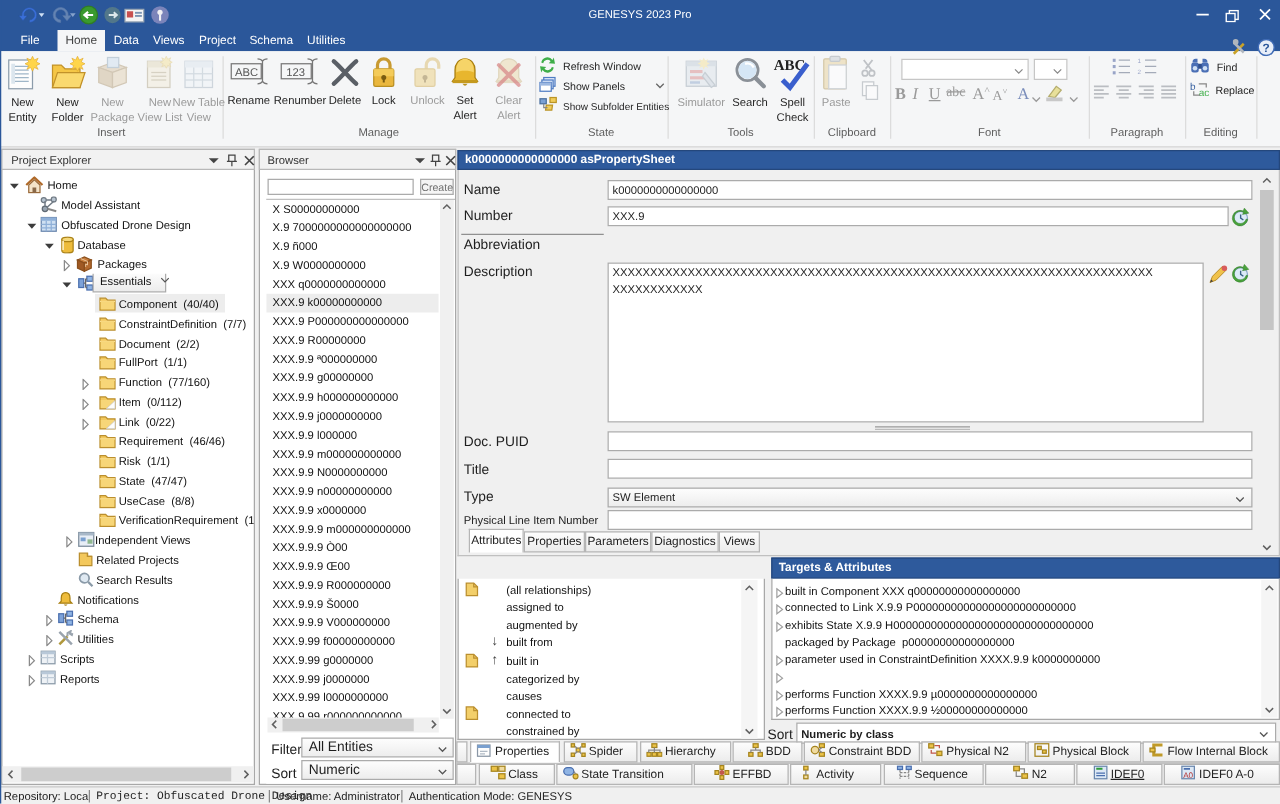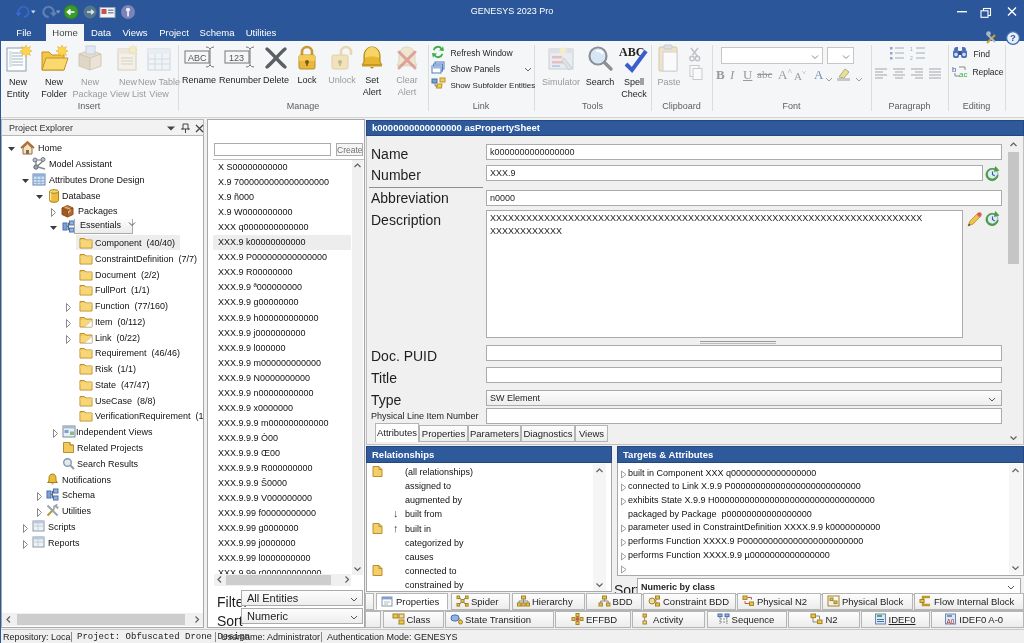--- a/index.html
+++ b/index.html
@@ -20,21 +20,21 @@
 .rbtn { position:absolute; top:3px; text-align:center; font-size:9px; color:#252525; }
 .rbtn .lbl { margin-top:1px; line-height:11.5px; }
 .rbtn.dis { color:#9a9a9a; }
 .smallrow { position:absolute; font-size:8.5px; color:#252525; height:16px; line-height:16px; }
 
 #content { position:absolute; left:0; top:119px; width:1024px; height:510px; background:#f0f0f0; }
 .panel-hdr { position:absolute; height:17px; background:#f2f2f2; border:1px solid #b8b8b8; font-size:9px; color:#333; line-height:16px; }
 .blue-hdr { position:absolute; height:15px; background:#2e5a9c; border:1px solid #24477c; color:#fff; font-weight:bold; font-size:9.5px; line-height:14px; padding-left:5px; }
 .treerow { position:absolute; height:16px; line-height:16px; font-size:9px; color:#111; white-space:nowrap; }
 .fld { position:absolute; background:#fff; border:1px solid #ababab; font-size:9px; line-height:13px; padding:1px 0 0 3px; white-space:nowrap; overflow:hidden; }
-.flbl { position:absolute; font-size:14px; color:#1e1e1e; }
+.flbl { position:absolute; font-size:11px; color:#1e1e1e; }
 
 .sb { position:absolute; background:#f0f0f0; }
 .sb .thumb { position:absolute; background:#cdcdcd; }
 .sbarrow { position:absolute; width:9px; height:9px; }
 
 .vtab { position:absolute; height:17px; background:linear-gradient(#fdfdfd,#ececec); border:1px solid #b5b5b5; font-size:9.5px; color:#222; line-height:16px; text-align:left; white-space:nowrap; }
 .vtab.active { background:#fff; border-bottom:1px solid #fff; }
 #statusbar { position:absolute; left:0; top:629px; width:1024px; height:14px; background:#f0f0f0; border-top:1px solid #c8c8c8; font-size:9px; color:#222; }
 .ssep { position:absolute; top:2px; width:1px; height:10px; background:#8a8a8a; }
 #lborder{position:absolute;left:0;top:0;width:1px;height:643px;background:#2b579a;z-index:50;}
@@ -92,21 +92,21 @@
   <div class="gsep" style="left:178px;"></div>
   <div class="gsep" style="left:428px;"></div>
   <div class="gsep" style="left:534px;"></div>
   <div class="gsep" style="left:651px;"></div>
   <div class="gsep" style="left:712px;"></div>
   <div class="gsep" style="left:871px;"></div>
   <div class="gsep" style="left:948px;"></div>
   <div class="gsep" style="left:1005px;"></div>
   <div class="glabel" style="left:0;width:178px;">Insert</div>
   <div class="glabel" style="left:178px;width:250px;">Manage</div>
-  <div class="glabel" style="left:428px;width:106px;">Link</div>
+  <div class="glabel" style="left:428px;width:106px;">State</div>
   <div class="glabel" style="left:534px;width:117px;">Tools</div>
   <div class="glabel" style="left:651px;width:61px;">Clipboard</div>
   <div class="glabel" style="left:712px;width:159px;">Font</div>
   <div class="glabel" style="left:871px;width:77px;">Paragraph</div>
   <div class="glabel" style="left:948px;width:57px;">Editing</div>
 
   <div class="rbtn" style="left:1px;width:34px;">
     <svg width="30" height="30" viewBox="0 0 30 30">
         <rect x="4" y="4" width="19" height="23" fill="#fdfdfd" stroke="#8c9cab"></rect>
         <g stroke="#9fb6c8">
@@ -438,21 +438,21 @@
         <div class="" style="position: absolute; left: 31px; top: 1px;"><svg width="14" height="13" viewBox="0 0 14 13">
             <rect x="1" y="1" width="12" height="11" fill="#cfe0f2" stroke="#6a87ad"></rect>
             <rect x="1" y="1" width="12" height="2.6" fill="#8fb0d8"></rect>
             <g stroke="#8fb0d8">
               <line x1="1" y1="6.5" x2="13" y2="6.5"></line>
               <line x1="1" y1="9.3" x2="13" y2="9.3"></line>
               <line x1="5" y1="3.6" x2="5" y2="12"></line>
               <line x1="9" y1="3.6" x2="9" y2="12"></line>
             </g>
           </svg></div>
-        <div class="" style="position: absolute; left: 48px; top: 0px; white-space: nowrap;">Attributes Drone Design</div>
+        <div class="" style="position: absolute; left: 48px; top: 0px; white-space: nowrap;">Obfuscated Drone Design</div>
       </div>
       <div class="treerow" style="left: 1px; top: 68.71px; width: 202px; overflow: hidden;">
         <div class="" style="position: absolute; left: 34px; top: 3px; width: 9px; height: 9px;"><svg width="9" height="9">
             <path d="M1 2 L4.5 6 L8 2 Z" fill="#3c3c3c"></path>
           </svg></div>
         <div class="" style="position: absolute; left: 47px; top: 1px;"><svg width="12" height="14" viewBox="0 0 12 14">
             <path d="M1.5 2.5 L1.5 11.5 A4.5 1.8 0 0 0 10.5 11.5 L10.5 2.5 Z" fill="#eebc3c" stroke="#ab8216"></path>
             <ellipse cx="6" cy="2.5" rx="4.5" ry="1.8" fill="#f6d878" stroke="#ab8216"></ellipse>
             <path d="M2.5 3.5 L2.5 11" stroke="#f8e9b8" stroke-width="1.4"></path>
           </svg></div>
@@ -679,20 +679,31 @@
   <div class="sbarrow" style="left:2px;top:2px;"><svg width="9" height="9">
           <path d="M6 1.5 L3 4.5 L6 7.5" stroke="#606060" stroke-width="1.2" fill="none"></path>
         </svg></div>
   <div class="sbarrow" style="left:190px;top:2px;"><svg width="9" height="9">
           <path d="M3.5 1.5 L6.5 4.5 L3.5 7.5" stroke="#606060" stroke-width="1.2" fill="none"></path>
         </svg></div>
   <div class="thumb" style="left:15px;top:1px;width:168px;height:11px;"></div>
 </div>
 
 <div class="abs" style="left:207px;top:0px;width:158px;height:509px;background:#fff;border:1px solid #a8a8a8;"></div>
+<div class="panel-hdr" style="left:207px;top:0px;width:158px;padding-left:6px;">Browser
+  <svg style="position:absolute;left:124px;top:5px;" width="9" height="7">
+        <path d="M0 1.5 L4 5.5 L8 1.5 Z" fill="#444"></path>
+      </svg>
+  <svg style="position:absolute;left:136px;top:3px;" width="9" height="11" viewBox="0 0 9 11">
+        <path d="M2 1 L7 1 L7 6 L8.5 6 L.5 6 L2 6 Z M4.5 6 L4.5 10" stroke="#444" fill="none"></path>
+      </svg>
+  <svg style="position:absolute;left:148px;top:4px;" width="9" height="9">
+        <path d="M1 1 L8 8 M8 1 L1 8" stroke="#444" stroke-width="1.3"></path>
+      </svg>
+</div>
 <div class="abs" style="left:214px;top:24px;width:117px;height:13px;background:#fff;border:1px solid #ababab;"></div>
 <div class="abs" style="left:336px;top:24px;width:27px;height:13px;background:#f5f5f5;border:1px solid #ababab;color:#707070;text-align:center;line-height:12px;font-size:8.5px;">Create</div>
 <div class="abs" style="left:213px;top:40px;width:151px;height:468px;background:#fff;border-top:1px solid #c0c0c0;"></div>
 <div id="blist" style="position:absolute;left:213px;top:40px;width:138px;height:454px;overflow:hidden;">
       <div class="treerow" style="left: 0px; top: 1px; width: 138px; height: 15px; line-height: 15px; padding-left: 5px; white-space: nowrap;">X S00000000000</div>
       <div class="treerow" style="left: 0px; top: 16.05px; width: 138px; height: 15px; line-height: 15px; padding-left: 5px; white-space: nowrap;">X.9 7000000000000000000</div>
       <div class="treerow" style="left: 0px; top: 31.1px; width: 138px; height: 15px; line-height: 15px; padding-left: 5px; white-space: nowrap;">X.9 ñ000</div>
       <div class="treerow" style="left: 0px; top: 46.15px; width: 138px; height: 15px; line-height: 15px; padding-left: 5px; white-space: nowrap;">X.9 W0000000000</div>
       <div class="treerow" style="left: 0px; top: 61.2px; width: 138px; height: 15px; line-height: 15px; padding-left: 5px; white-space: nowrap;">XXX q0000000000000</div>
       <div class="treerow" style="left: 0px; top: 76.25px; width: 138px; height: 15px; line-height: 15px; padding-left: 5px; white-space: nowrap; background: rgb(237, 237, 237);">XXX.9 k00000000000</div>
@@ -751,21 +762,20 @@
 
 <div class="abs" style="left:366px;top:0px;width:658px;height:510px;background:#f0f0f0;"></div>
 <div class="blue-hdr" style="left:366px;top:1px;width:658px;height:16px;">k0000000000000000 asPropertySheet</div>
 <div class="abs" style="left:366px;top:17px;width:658px;height:309px;background:#f0f0f0;border:1px solid #c0c0c0;border-top:none;"></div>
 <div class="flbl" style="left:371px;top:27px;">Name</div>
 <div class="fld" style="left:486px;top:25px;width:516px;height:16px;">k0000000000000000</div>
 <div class="flbl" style="left:371px;top:48px;">Number</div>
 <div class="fld" style="left:486px;top:46px;width:497px;height:16px;">XXX.9</div>
 <div class="abs" style="left:369px;top:68px;width:114px;height:1px;background:#909090;"></div>
 <div class="flbl" style="left:371px;top:71px;">Abbreviation</div>
-<div class="fld" style="left:486px;top:71px;width:516px;height:16px;">n0000</div>
 <div class="flbl" style="left:371px;top:93px;">Description</div>
 <div class="fld" style="left:486px;top:91px;width:477px;height:128px;line-height:13px;white-space:normal;">XXXXXXXXXXXXXXXXXXXXXXXXXXXXXXXXXXXXXXXXXXXXXXXXXXXXXXXXXXXXXXXXXXXXXXXX<br>XXXXXXXXXXXX</div>
 <div class="abs" style="left:700px;top:222px;width:76px;height:1px;background:#999;"></div>
 <div class="abs" style="left:700px;top:224px;width:76px;height:1px;background:#bbb;"></div>
 <div class="flbl" style="left:371px;top:229px;">Doc. PUID</div>
 <div class="fld" style="left:486px;top:226px;width:516px;height:16px;"></div>
 <div class="flbl" style="left:371px;top:251px;">Title</div>
 <div class="fld" style="left:486px;top:248px;width:516px;height:16px;"></div>
 <div class="flbl" style="left:371px;top:273px;">Type</div>
 <div class="fld" style="left:486px;top:271px;width:516px;height:16px;background:linear-gradient(#fdfdfd,#ededed);">SW Element
@@ -803,21 +813,20 @@
   <div class="thumb" style="left:1px;top:14px;width:11px;height:112px;background:#c5c5c5;top:14px;"></div>
 </div>
 
 <div class="abs" style="left:366px;top:306px;width:658px;height:18px;"></div>
 <div class="vtab" style="left:375px;top:304px;width:44px;background:#fff;border-bottom:none;height:19px;text-align:center;z-index:2;line-height:18px;">Attributes</div>
 <div class="vtab" style="left:419px;top:306px;width:49px;text-align:center;height:17px;">Properties</div>
 <div class="vtab" style="left:468px;top:306px;width:53px;text-align:center;height:17px;">Parameters</div>
 <div class="vtab" style="left:521px;top:306px;width:54px;text-align:center;height:17px;">Diagnostics</div>
 <div class="vtab" style="left:575px;top:306px;width:33px;text-align:center;height:17px;">Views</div>
 
-<div class="blue-hdr" style="left:366px;top:327px;width:246px;height:17px;line-height:16px;">Relationships</div>
 <div class="abs" style="left:366px;top:344px;width:246px;height:129px;background:#fff;border:1px solid #a8a8a8;border-top:none;"></div>
 <div id="rel">
       <div class="treerow" style="left: 366px; top: 345px; width: 226px;">
         <div class="" style="position: absolute; left: 5px; top: 1px;"><svg width="13" height="13" viewBox="0 0 13 13">
             <path d="M2 1.5 L8 1.5 L11 4.5 L11 11.5 L2 11.5 Z" fill="#f3cf6a" stroke="#bb8f2e"></path>
             <path d="M8 1.5 L8 4.5 L11 4.5" fill="none" stroke="#bb8f2e"></path>
           </svg></div>
         <div class="" style="position: absolute; left: 39px; top: 0px; white-space: nowrap;">(all relationships)</div>
       </div>
       <div class="treerow" style="left: 366px; top: 359.15px; width: 226px;">
@@ -891,32 +900,32 @@
       <div class="treerow" style="left: 617px; top: 400.3px; width: 390px;">
         <div class="" style="position: absolute; left: 3px; top: 3px;"><svg width="8" height="9">
             <path d="M1.5 1 L6 4.5 L1.5 8 Z" fill="none" stroke="#a0a0a0"></path>
           </svg></div>
         <div class="" style="position: absolute; left: 11px; top: 0px; white-space: nowrap;">parameter used in ConstraintDefinition XXXX.9.9 k0000000000</div>
       </div>
       <div class="treerow" style="left: 617px; top: 414px; width: 390px;">
         <div class="" style="position: absolute; left: 3px; top: 3px;"><svg width="8" height="9">
             <path d="M1.5 1 L6 4.5 L1.5 8 Z" fill="none" stroke="#a0a0a0"></path>
           </svg></div>
-        <div class="" style="position: absolute; left: 11px; top: 0px; white-space: nowrap;">performs Function XXXX.9 P000000000000000000000000</div>
       </div>
       <div class="treerow" style="left: 617px; top: 427.7px; width: 390px;">
         <div class="" style="position: absolute; left: 3px; top: 3px;"><svg width="8" height="9">
             <path d="M1.5 1 L6 4.5 L1.5 8 Z" fill="none" stroke="#a0a0a0"></path>
           </svg></div>
         <div class="" style="position: absolute; left: 11px; top: 0px; white-space: nowrap;">performs Function XXXX.9.9 µ0000000000000000</div>
       </div>
       <div class="treerow" style="left: 617px; top: 441.4px; width: 390px;">
         <div class="" style="position: absolute; left: 3px; top: 3px;"><svg width="8" height="9">
             <path d="M1.5 1 L6 4.5 L1.5 8 Z" fill="none" stroke="#a0a0a0"></path>
           </svg></div>
+        <div class="" style="position: absolute; left: 11px; top: 0px; white-space: nowrap;">performs Function XXXX.9.9 ½00000000000000</div>
       </div>
     </div>
 <div class="sb" style="left:1009px;top:345px;width:13px;height:110px;background:#f5f5f5;">
   <div class="sbarrow" style="left:2px;top:2px;"><svg width="9" height="9">
           <path d="M1.5 6 L4.5 3 L7.5 6" stroke="#606060" stroke-width="1.2" fill="none"></path>
         </svg></div>
   <div class="sbarrow" style="left:2px;top:99px;"><svg width="9" height="9">
           <path d="M1.5 3.5 L4.5 6.5 L7.5 3.5" stroke="#606060" stroke-width="1.2" fill="none"></path>
         </svg></div>
 </div>

